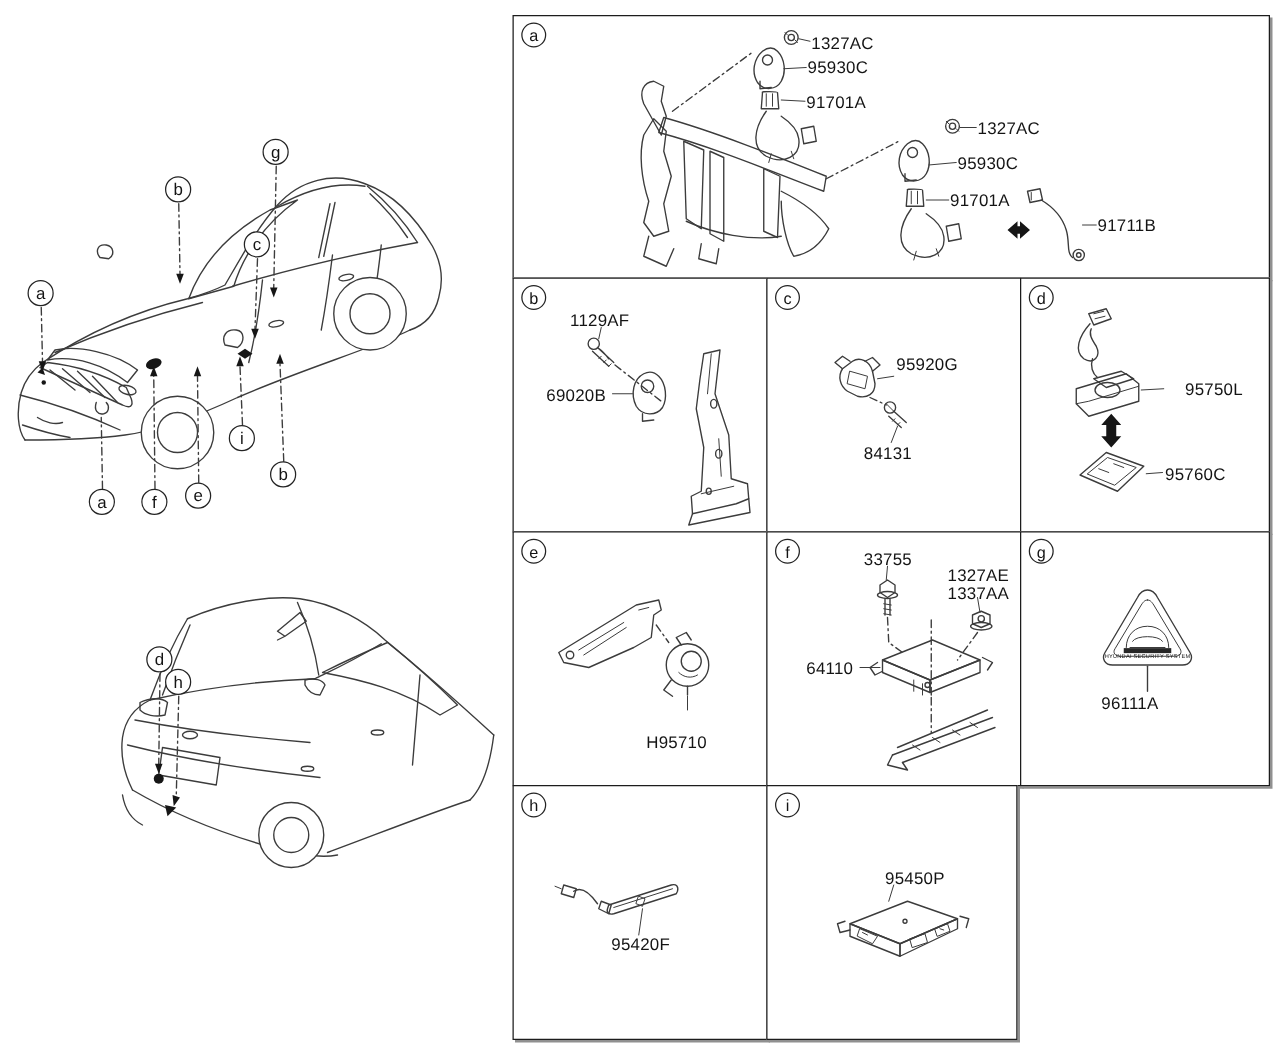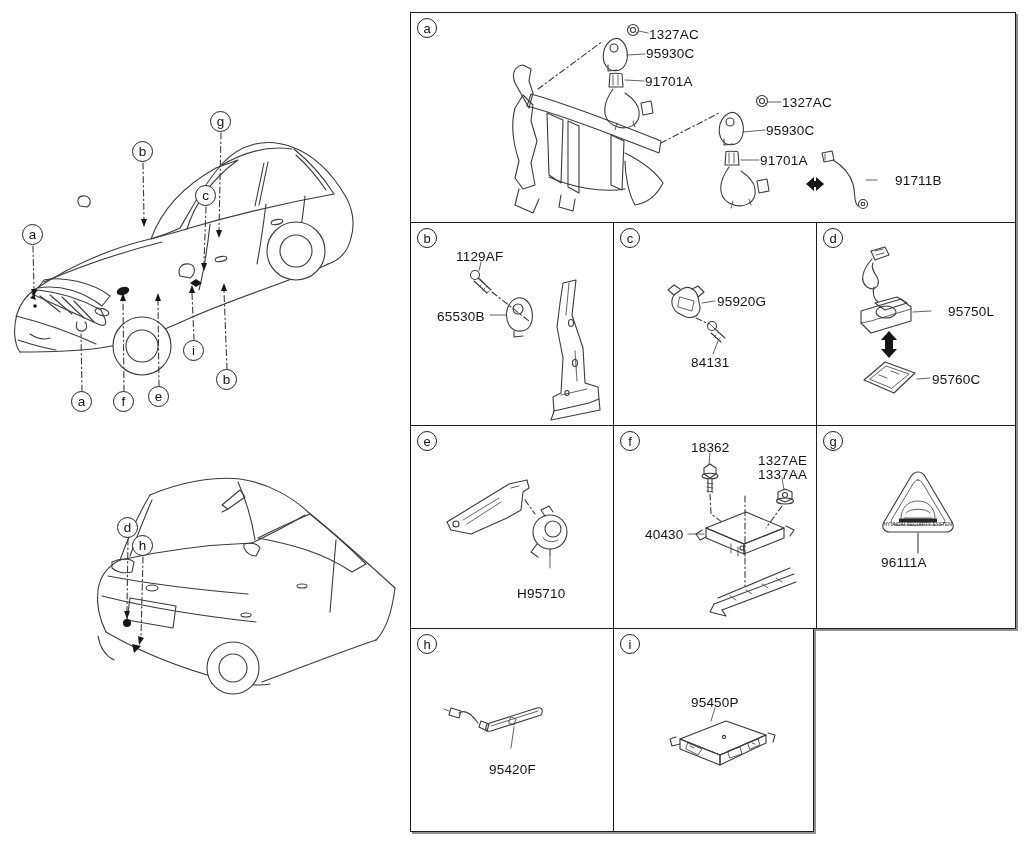--- a/index.html
+++ b/index.html
@@ -134,21 +134,21 @@
   <div class="callout" style="left:132px;top:535px">h</div>
 
   <div class="cell" style="left:410px;top:12px;width:606px;height:211px">
     <div class="pletter" style="left:6px;top:5px">a</div>
     <div class="plabel" style="left:238px;top:14px">1327AC</div>
     <div class="plabel" style="left:235px;top:33px">95930C</div>
     <div class="plabel" style="left:234px;top:61px">91701A</div>
     <div class="plabel" style="left:371px;top:82px">1327AC</div>
     <div class="plabel" style="left:355px;top:110px">95930C</div>
     <div class="plabel" style="left:349px;top:140px">91701A</div>
-    <div class="plabel" style="left:484px;top:160px">91711B</div>
+    <div class="plabel" style="left:467px;top:160px">91711B</div>
     <svg class="art" width="604" height="209" viewBox="0 0 604 209">
 
       <g>
         <path d="M104,70 C100,60 104,53 112,52 L120,56 L118,68 L122,80 L118,95 Z"></path>
         <path d="M104,95 C100,110 102,130 108,148 L104,165 L112,176 L124,172 L120,150 L126,128 L120,108 L122,92 L112,82 Z"></path>
         <path d="M120,81 C160,92 210,112 250,128 L248,140 C206,124 158,104 116,93 Z"></path>
         <path d="M136,100 L152,107 L150,170 L138,162 Z"></path>
         <path d="M157,108 L168,113 L168,180 L157,174 Z"></path>
         <path d="M200,122 L213,128 L211,177 L200,172 Z"></path>
         <path d="M138,164 C160,174 190,180 214,176"></path>
@@ -214,21 +214,21 @@
         <circle cx="452" cy="191" r="4.5"></circle>
           <circle cx="452" cy="191" r="1.8"></circle>
       </g>
       <path class="thin" d="M455,167 L466,167"></path>
     </svg>
   </div>
 
   <div class="cell" style="left:410px;top:222px;width:204px;height:204px">
     <div class="pletter" style="left:6px;top:5px">b</div>
     <div class="plabel" style="left:45px;top:26px">1129AF</div>
-    <div class="plabel" style="left:26px;top:86px">65530B</div>
+    <div class="plabel" style="left:26px;top:86px">69020B</div>
     <svg class="art" width="202" height="202" viewBox="0 0 202 202">
       <path class="thin" d="M70,39 L68,48"></path>
       <g>
         <circle cx="64" cy="52" r="4.5"></circle>
         <path d="M67,55 L80,67 M63,58 L76,70 M67,55 C69,56 74,61 76,64"></path>
         <path class="thin" d="M70,62 L68,64 M74,65 L72,67 M78,68 L76,70"></path>
       </g>
       <path class="dd" d="M81,69 L118,98"></path>
       <g>
         <path d="M104,76 C96,80 93,92 98,102 C103,110 114,110 119,103 C123,96 122,84 116,78 C112,74 108,74 104,76 Z"></path>
@@ -242,21 +242,21 @@
         <ellipse cx="160" cy="100" rx="2.5" ry="3.5"></ellipse>
         <ellipse cx="164" cy="140" rx="2.5" ry="3.5"></ellipse>
         <ellipse cx="156" cy="170" rx="2" ry="2.5"></ellipse>
         <path d="M143,188 L140,197 L189,187 L188,176"></path>
       </g>
     </svg>
   </div>
 
   <div class="cell" style="left:613px;top:222px;width:204px;height:204px">
     <div class="pletter" style="left:6px;top:5px">c</div>
-    <div class="plabel" style="left:103px;top:71px">95920G</div>
+    <div class="plabel" style="left:103px;top:61px">95920G</div>
     <div class="plabel" style="left:77px;top:132px">84131</div>
     <svg class="art" width="202" height="202" viewBox="0 0 202 202">
       <g>
         <path d="M60,72 C56,78 58,86 64,90 L72,94 C80,96 86,92 86,84 L84,74 C82,66 74,62 68,66 Z"></path>
         <path d="M60,72 L54,67 L60,62 L66,66"></path>
         <path d="M84,74 L90,69 L84,63 L78,66"></path>
         <path class="thin" d="M66,74 L80,78 L78,88 L64,84 Z"></path>
       </g>
       <path class="thin" d="M88,80 L101,78"></path>
       <path class="dd" d="M82,95 L95,101"></path>
@@ -314,24 +314,24 @@
         <path d="M126,118 L120,126 L127,131"></path>
         <path class="thin" d="M132,112 C136,116 142,117 147,114"></path>
         <path d="M139,123 L139,130"></path>
       </g>
       <path class="thin" d="M139,131 L139,142"></path>
     </svg>
   </div>
 
   <div class="cell" style="left:613px;top:425px;width:204px;height:204px">
     <div class="pletter" style="left:6px;top:5px">f</div>
-    <div class="plabel" style="left:77px;top:14px">18362</div>
+    <div class="plabel" style="left:77px;top:14px">33755</div>
     <div class="plabel" style="left:144px;top:27px">1327AE</div>
     <div class="plabel" style="left:144px;top:41px">1337AA</div>
-    <div class="plabel" style="left:31px;top:101px">40430</div>
+    <div class="plabel" style="left:31px;top:101px">64110</div>
     <svg class="art" width="202" height="202" viewBox="0 0 202 202">
       <path class="thin" d="M96,27 L95,38"></path>
       <g>
         <path d="M90,42 L96,38 L102,42 L102,48 L96,52 L90,48 Z"></path>
         <ellipse cx="96" cy="50" rx="8" ry="2.8"></ellipse>
         <path d="M94,53 L94,66 M98,53 L98,66"></path>
         <path class="thin" d="M93,57 L99,58 M93,61 L99,62 M93,65 L99,66"></path>
       </g>
       <path class="dd" d="M96,68 L97,88 L108,96"></path>
       <path class="thin" d="M168,52 L170,64"></path>
@@ -372,38 +372,38 @@
         <path class="thin" d="M84,92 C84,82 91,75 101,75 C111,75 118,82 118,92"></path>
         <path class="thin" d="M89,87 C92,82 110,82 113,87 M87,92 L115,92"></path>
         <rect class="band" x="82" y="92.5" width="38" height="4"></rect>
         <path d="M101,107 L101,127"></path>
       </g>
     </svg>
   </div>
 
   <div class="cell" style="left:410px;top:628px;width:204px;height:204px">
     <div class="pletter" style="left:6px;top:5px">h</div>
-    <div class="plabel" style="left:78px;top:133px">95420F</div>
+    <div class="plabel" style="left:78px;top:119px">95420F</div>
     <svg class="art" width="202" height="202" viewBox="0 0 202 202">
       <g>
         <path d="M76,95 L126,79 C130,78 132,80 131,84 L130,86 L80,102 C76,103 74,101 75,98 Z"></path>
         <path class="thin" d="M80,97 L127,82"></path>
         <path d="M70,92 L78,95 L76,102 L68,98 Z"></path>
         <path d="M67,94 C60,84 54,80 48,84"></path>
         <path d="M40,79 L50,82 L48,89 L38,86 Z"></path>
         <path class="thin" d="M38,82 L33,80"></path>
         <path class="thin" d="M100,88 L105,90 L103,96 L98,94 Z"></path>
       </g>
       <path class="thin" d="M103,98 L100,119"></path>
     </svg>
   </div>
 
   <div class="cell" style="left:613px;top:628px;width:201px;height:204px">
     <div class="pletter" style="left:6px;top:5px">i</div>
-    <div class="plabel" style="left:77px;top:66px">95450P</div>
+    <div class="plabel" style="left:94px;top:66px">95450P</div>
     <svg class="art" width="199" height="202" viewBox="0 0 199 202">
       <path class="thin" d="M101,79 L97,92"></path>
       <g>
         <path d="M66,110 L112,92 L152,106 L106,126 Z"></path>
         <path d="M66,110 L66,120 L106,136 L106,126 Z"></path>
         <path d="M152,106 L152,114 L106,136 L106,126 Z"></path>
         <path d="M62,108 L56,110 L58,117 L66,115"></path>
         <path d="M154,104 L161,106 L159,113"></path>
         <path class="thin" d="M74,114 L88,120 L84,126 L72,120 Z M76,117 L80,119"></path>
         <path class="thin" d="M114,122 L126,118 L128,125 L116,129 Z"></path>

